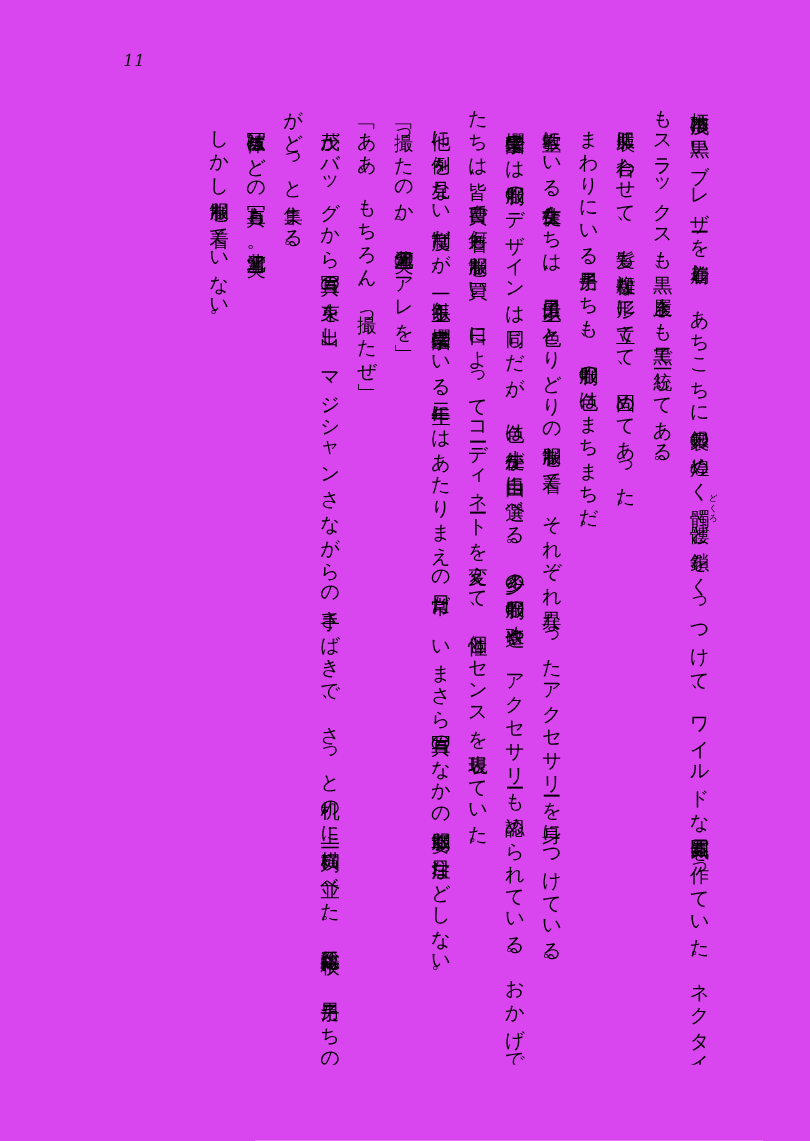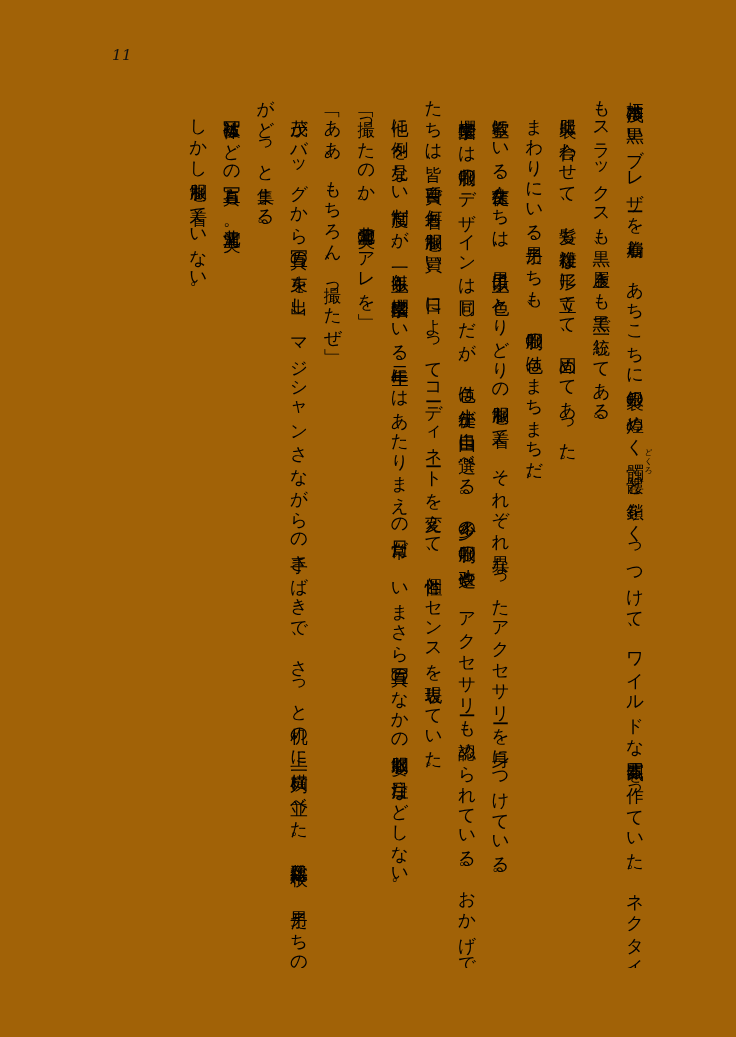--- a/index.html
+++ b/index.html
@@ -11,21 +11,21 @@
     width: 736px;
     height: 1037px;
     overflow: hidden;
     font-family: "DejaVu Serif", "Liberation Serif", serif;
     color: #000000;
   }
   .page {
     position: relative;
     width: 736px;
     height: 1037px;
-    background: #a16207;
+    background: #d946ef;
     box-sizing: border-box;
   }
   .page-number {
     position: absolute;
     left: 112px;
     top: 46px;
     font-size: 15px;
     font-family: "DejaVu Serif", "Liberation Serif", serif;
     font-style: italic;
     color: #111;

